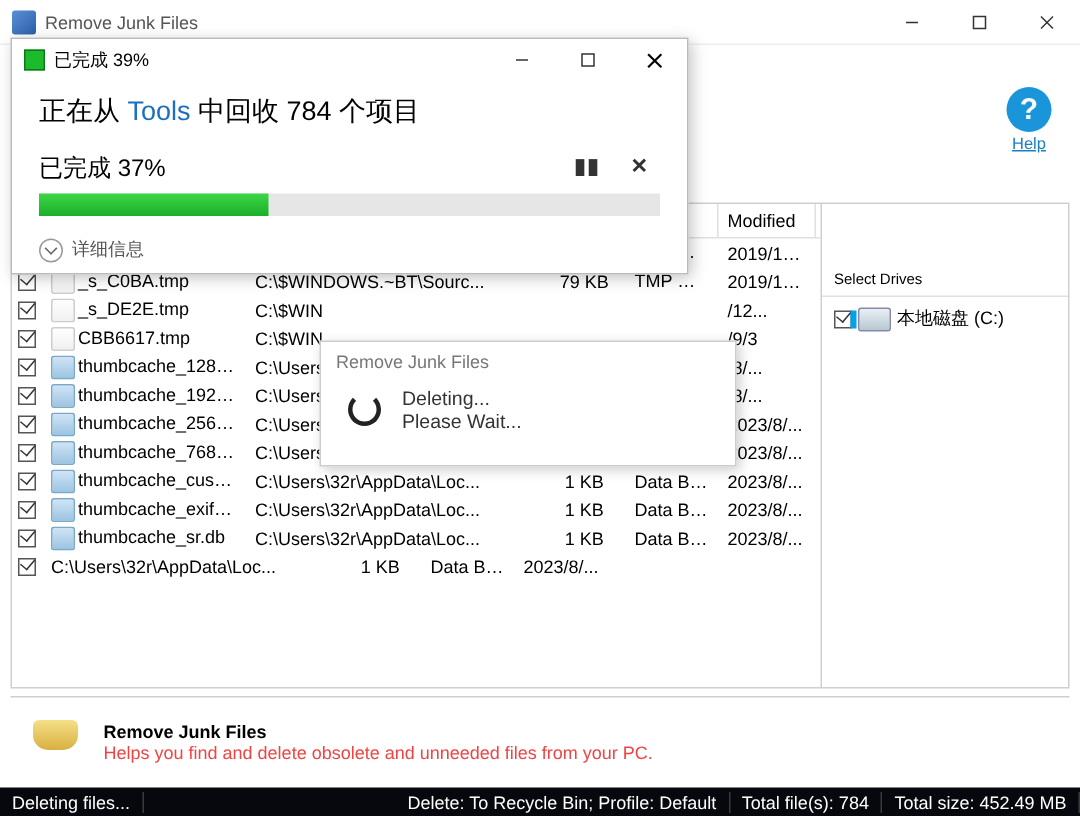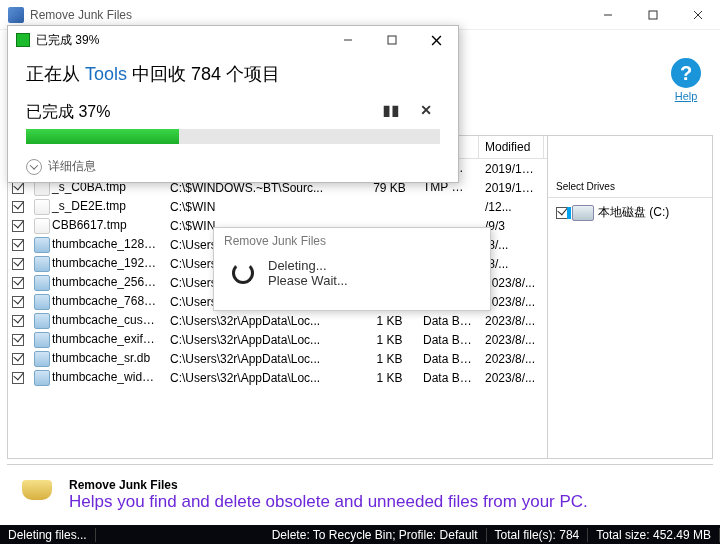--- a/index.html
+++ b/index.html
@@ -51,21 +51,21 @@
 .drives .ditem .chk { width: 12px; height: 12px; border: 1px solid #555; position: relative; }
 .drives .ditem .chk::after { content: ""; position: absolute; left: 1px; top: -1px; width: 8px; height: 5px; border-left: 1.5px solid #333; border-bottom: 1.5px solid #333; transform: rotate(-50deg); }
 .driveicon { width:22px; height:16px; background:linear-gradient(#e8f0f5,#b8c8d0); border:1px solid #88a; border-radius:2px; position:relative;}
 .driveicon::before { content:""; position:absolute; left:-6px; top:1px; width:4px; height:12px; background:#00a2ed;}
 
 
 .footer { position: absolute; left: 7px; right: 7px; bottom: 20px; height: 60px; border-top: 1px solid #cfcfcf; display: flex; align-items: center; gap: 12px; padding: 6px 10px; }
 .footer .icon { width: 40px; height: 40px; position:relative; }
 .footer .icon .brush { width:30px; height:20px; background:linear-gradient(#f5e088,#d8b040); border-radius:4px 4px 10px 10px; position:absolute; top:5px; left:5px;}
 .footer .txt .t1 { font-weight: bold; font-size: 12px; }
-.footer .txt .t2 { font-size: 17px; color: #6d28d9; }
+.footer .txt .t2 { font-size: 12px; color: #ef4444; }
 
 
 .status { position: absolute; left: 0; right: 0; bottom: 0; height: 19px; background: #06080d; color: #fff; display: flex; font-size: 12px; align-items: center; }
 .status .seg { padding: 0 8px; border-right: 1px solid #3a3a3a; text-align: center; }
 .status .fill { flex: 1; }
 
 
 .dlg { position: absolute; left: 7px; top: 25px; width: 452px; height: 158px; background: #fff; box-shadow: 2px 2px 10px rgba(0,0,0,.25); border:1px solid #bbb;}
 .dlg .dtitle { height: 28px; display: flex; align-items: center; padding-left: 8px; background: #fff; }
 .dlg .dicon { width: 14px; height: 14px; background: #1cbb2c; margin-right: 6px; border:1px solid #0d7a18;}
@@ -237,21 +237,20 @@
           <div class="cell c-name"><span class="fi fi-bin"></span>thumbcache_sr.db</div>
           <div class="cell c-folder">C:\Users\32r\AppData\Loc...</div>
           <div class="cell c-size">1 KB</div>
           <div class="cell c-type">Data Ba...</div>
           <div class="cell c-mod">2023/8/...</div>
         </div>
         <div class="row">
           <div class="cb">
             <span class="chk"></span>
           </div>
-          <div class="cell c-name"><span class="fi fi-bin"></span>thumbcache_wide...</div>
           <div class="cell c-folder">C:\Users\32r\AppData\Loc...</div>
           <div class="cell c-size">1 KB</div>
           <div class="cell c-type">Data Ba...</div>
           <div class="cell c-mod">2023/8/...</div>
         </div>
       </div>
   </div>
   <div class="drives">
     <div class="dhdr">Select Drives</div>
     <div class="ditem">

